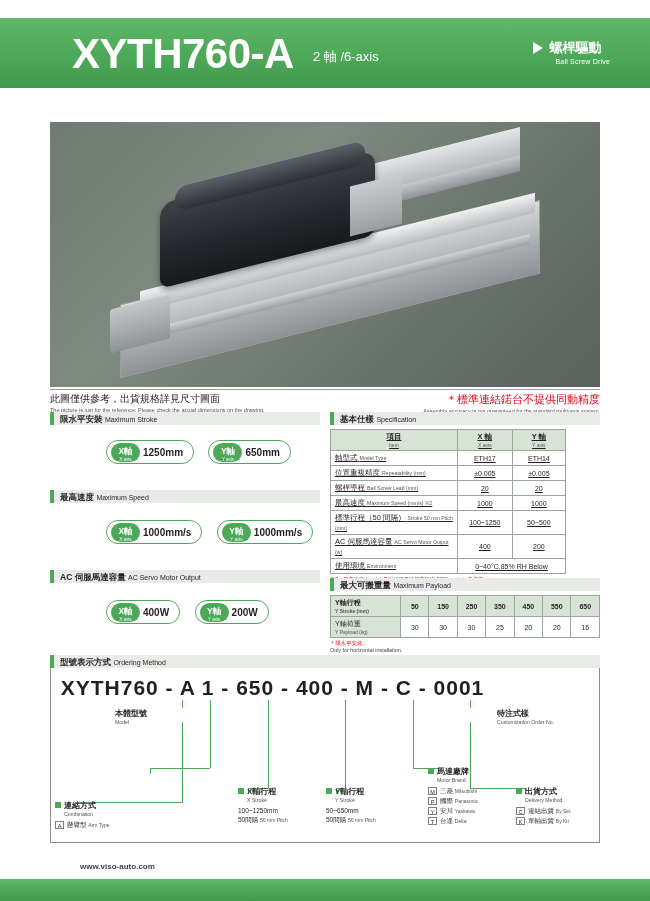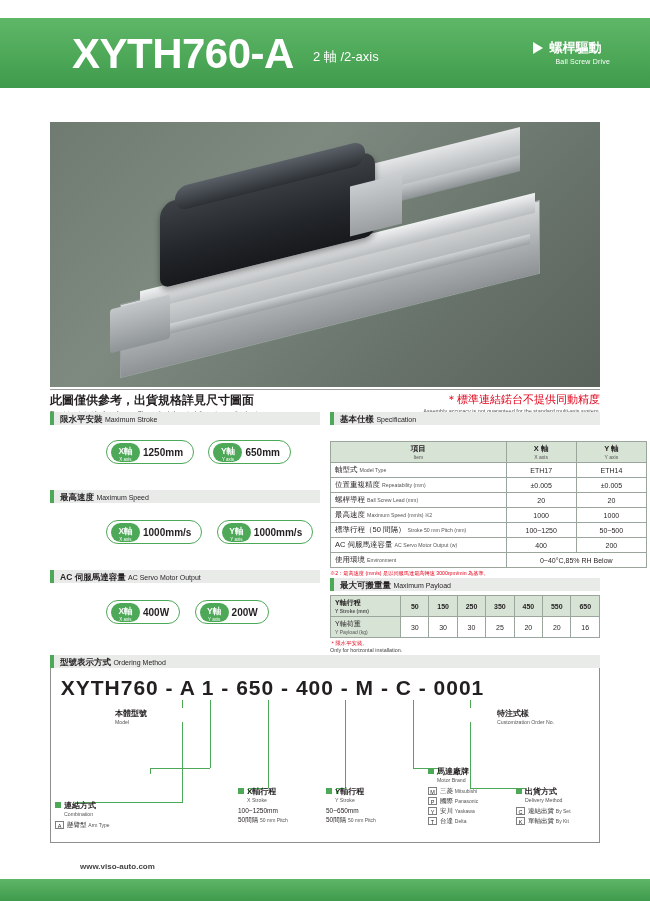--- a/index.html
+++ b/index.html
@@ -90,21 +90,21 @@
     transform: skewY(-14deg);
   }
   .photo .endcap {
     position: absolute; left: 60px; top: 180px; width: 60px; height: 44px;
     background: linear-gradient(to bottom,#c3c7ca,#8f9497);
     transform: skewY(-14deg); border-radius: 3px;
   }
 
   .cap-row { position: absolute; left: 50px; top: 392px; width: 550px; font-size: 6px; color: #231f20; }
   .cap-l { position: absolute; left: 0; top: 0; width: 330px; }
-  .cap-l .z1 { font-size: 12px; font-weight: bold; }
+  .cap-l .z1 { font-size: 10px; }
   .cap-l .z2 { font-size: 5.5px; color: #555; margin-top: 1px; }
   .cap-r { position: absolute; right: 0; top: 0; text-align: right; }
   .cap-r .z1 { font-size: 11px; color: #e2001a; }
   .cap-r .z2 { font-size: 5.5px; color: #555; margin-top: 1px; }
   .cap-line { position: absolute; left: 0; top: -3px; width: 550px; height: 1px; background: #9a9a9a; }
 
   
   .sect-head {
     position: absolute; height: 13px;
     background: #e9ebe9;
@@ -133,21 +133,21 @@
   }
   .pill .axis .sm { display: block; font-size: 4.5px; font-weight: normal; line-height: 5px; }
 
   
   .spec-wrap { position: absolute; left: 330px; top: 412px; width: 270px; }
   .spec-head {
     height: 13px; background: #e9ebe9; border-left: 4px solid #4da858;
     font-size: 8.5px; font-weight: bold; padding: 2px 0 0 6px; white-space: nowrap;
   }
   .spec-head .en { font-size: 7px; font-weight: normal; }
-  table.spec { border-collapse: collapse; width: 317px; margin-top: 16px; font-size: 7px; }
+  table.spec { border-collapse: collapse; width: 236px; margin-top: 4px; font-size: 7px; text-decoration: underline; }
   table.spec th, table.spec td { border: 1px solid #9aa59c; text-align: center; padding: 2px 1px; }
   table.spec thead th { background: #d7e3d5; font-weight: bold; font-size: 7.5px; }
   table.spec thead th .sm { display: block; font-size: 5px; font-weight: normal; color: #555; }
   table.spec td.label { text-align: left; padding-left: 4px; background: #fff; width: 150px; font-size: 7.5px; }
   table.spec td.label .sm { font-size: 5.2px; color: #555; }
   table.spec td.val { width: 60px; }
   .spec-note { font-size: 5.2px; color: #e2001a; margin-top: 2px; line-height: 1.5; }
   .spec-note .en { color: #444; }
 
   
@@ -208,21 +208,21 @@
   }
 </style>
 </head>
 <body>
 
 <div class="page">
 
   <div class="header">
     <div class="header-inner">
       <div class="hdr-title">XYTH760-A</div>
-      <div class="hdr-sub">2 軸 /2-axis</div>
+      <div class="hdr-sub">2 軸 /6-axis</div>
       <div class="hdr-right">
         <span class="tri"></span><span class="r1">螺桿驅動</span>
         <span class="r2">Ball Screw Drive</span>
       </div>
     </div>
   </div>
 
   <div class="photo">
     <div class="base"></div>
     <div class="rail"></div>

